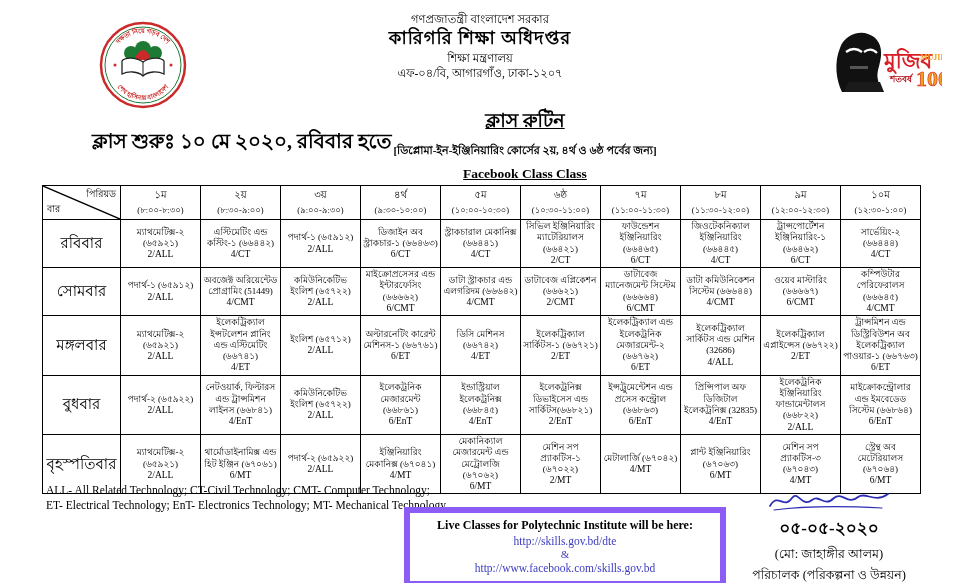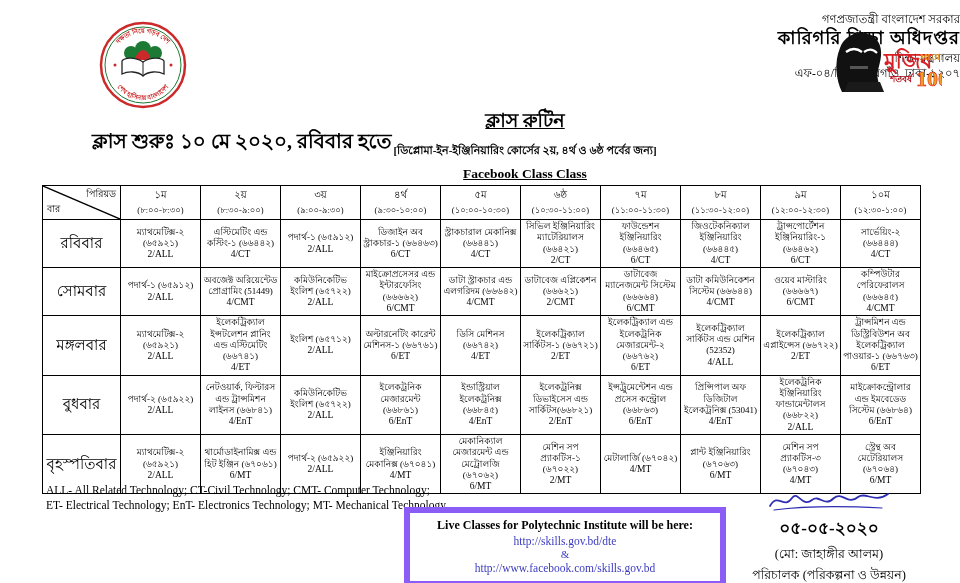--- a/index.html
+++ b/index.html
@@ -1,21 +1,21 @@
 <!DOCTYPE html>
 <html><head>
 <meta charset="utf-8">
 <style>
   * { margin:0; padding:0; box-sizing:border-box; }
   html,body { background:#fff; }
   body { width:960px; height:583px; position:relative; overflow:hidden;
          font-family:"Liberation Serif","DejaVu Serif",serif; color:#000; }
 
   
-  .letterhead { position:absolute; top:12px; left:0; width:100%; text-align:right; line-height:1.32; }
+  .letterhead { position:absolute; top:12px; left:0; width:100%; text-align:center; line-height:1.32; }
   .lh-govt     { font-size:11.5px; }
   .lh-org      { font-size:18px; font-weight:bold; letter-spacing:1px; }
   .lh-division { font-size:12px; }
   .lh-ministry { font-size:11.5px; }
   .lh-address  { font-size:11.5px; }
 
   .seal-logo  { position:absolute; left:98px;  top:20px; }
   .mujib-logo { position:absolute; left:824px; top:22px; }
 
   
@@ -281,21 +281,21 @@
         </td>
         <td>
           <div class="subj">ইলেকট্রিক্যাল সার্কিটস-১ (৬৬৭২১)</div>
           <div class="grp">2/ET</div>
         </td>
         <td>
           <div class="subj">ইলেকট্রিক্যাল এন্ড ইলেকট্রনিক মেজারমেন্ট-২ (৬৬৭৬২)</div>
           <div class="grp">6/ET</div>
         </td>
         <td>
-          <div class="subj">ইলেকট্রিক্যাল সার্কিটস এন্ড মেশিন (52352)</div>
+          <div class="subj">ইলেকট্রিক্যাল সার্কিটস এন্ড মেশিন (32686)</div>
           <div class="grp">4/ALL</div>
         </td>
         <td>
           <div class="subj">ইলেকট্রিক্যাল এপ্লাইন্সেস (৬৬৭২২)</div>
           <div class="grp">2/ET</div>
         </td>
         <td>
           <div class="subj">ট্রান্সমিশন এন্ড ডিস্ট্রিবিউশন অব ইলেকট্রিক্যাল পাওয়ার-১ (৬৬৭৬৩)</div>
           <div class="grp">6/ET</div>
         </td>
@@ -324,21 +324,21 @@
         </td>
         <td>
           <div class="subj">ইলেকট্রনিক্স ডিভাইসেস এন্ড সার্কিটস(৬৬৮২১)</div>
           <div class="grp">2/EnT</div>
         </td>
         <td>
           <div class="subj">ইন্সট্রুমেন্টেশন এন্ড প্রসেস কন্ট্রোল (৬৬৮৬৩)</div>
           <div class="grp">6/EnT</div>
         </td>
         <td>
-          <div class="subj">প্রিন্সিপাল অফ ডিজিটাল ইলেকট্রনিক্স (53041)</div>
+          <div class="subj">প্রিন্সিপাল অফ ডিজিটাল ইলেকট্রনিক্স (32835)</div>
           <div class="grp">4/EnT</div>
         </td>
         <td>
           <div class="subj">ইলেকট্রনিক ইঞ্জিনিয়ারিং ফান্ডামেন্টালস (৬৬৮২২)</div>
           <div class="grp">2/ALL</div>
         </td>
         <td>
           <div class="subj">মাইক্রোকন্ট্রোলার এন্ড ইমবেডেড সিস্টেম (৬৬৮৬৪)</div>
           <div class="grp">6/EnT</div>
         </td>

